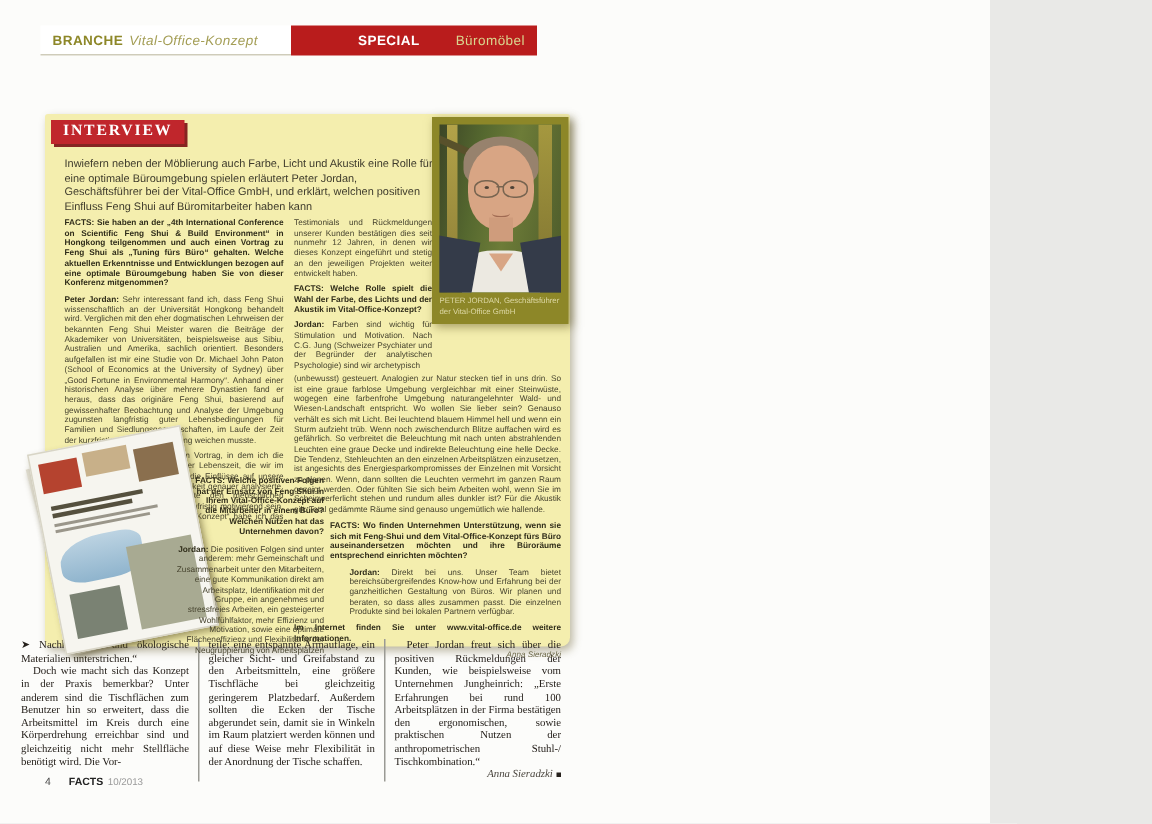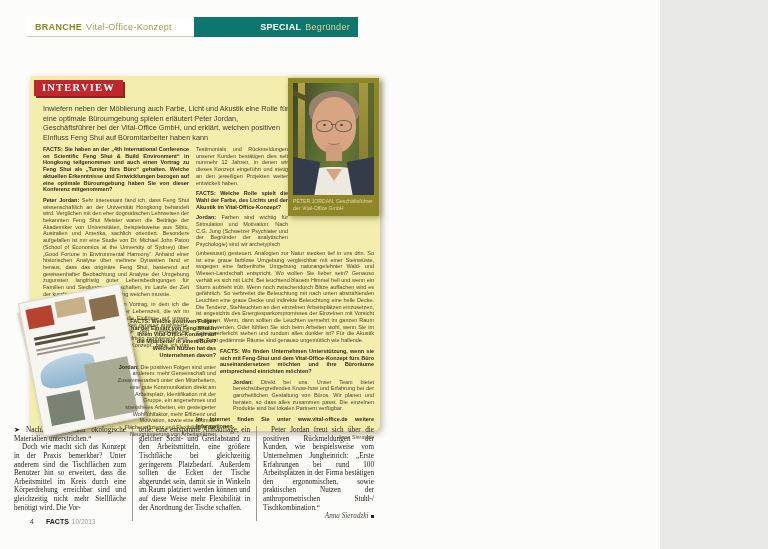--- a/index.html
+++ b/index.html
@@ -5,24 +5,24 @@
   html,body{margin:0;padding:0;background:#e9e9e7;}
   #canvas{position:relative;width:660px;height:549px;background:#fcfcfa;overflow:hidden;
           font-family:"Liberation Sans",sans-serif;-webkit-font-smoothing:antialiased;}
   .abs{position:absolute;}
 
   
   .hdr-left{left:27px;top:17px;width:167px;height:20px;background:#ffffff;
             border-bottom:1px solid #cfccba;box-sizing:border-box;
             display:flex;align-items:center;padding-left:8px;font-size:9px;letter-spacing:.3px;}
   .hdr-left .lbl{color:#8d8728;font-weight:bold;margin-right:4px;}
-  .hdr-left .topic{color:#a49e56;}
-  .hdr-right{left:194px;top:17px;width:164px;height:20px;background:#0f766e;
+  .hdr-left .topic{color:#a49e56;font-style:italic;}
+  .hdr-right{left:194px;top:17px;width:164px;height:20px;background:#b91c1c;
              display:flex;align-items:center;justify-content:flex-end;padding-right:8px;
-             box-sizing:border-box;font-size:9px;letter-spacing:.3px;}
+             box-sizing:border-box;font-size:9px;letter-spacing:.3px;gap:20px;}
   .hdr-right .lbl{color:#ffffff;font-weight:bold;margin-right:4px;}
   .hdr-right .topic{color:#d9d48e;}
 
   
   .yellow{left:30px;top:76px;width:350px;height:355px;background:#f4eeae;
           border-radius:2px 2px 6px 3px;box-shadow:2px 3px 6px rgba(110,100,55,.45);}
   .badge{left:34px;top:80px;background:#c0262c;color:#fff;z-index:5;
          font-family:"Liberation Serif",serif;font-weight:bold;font-size:10.5px;
          letter-spacing:1.2px;padding:2px 8px 3px;box-shadow:2px 2px 0 rgba(122,14,19,.9);}
   .intro{left:43px;top:104px;width:247px;font-size:7.3px;line-height:1.33;color:#3e3b2c;z-index:2;}
@@ -111,21 +111,21 @@
 <body>
 
 <div id="canvas">
 
   <div class="abs hdr-left">
     <span class="lbl">BRANCHE</span>
     <span class="topic">Vital-Office-Konzept</span>
   </div>
   <div class="abs hdr-right">
     <span class="lbl">SPECIAL</span>
-    <span class="topic">Begründer</span>
+    <span class="topic">Büromöbel</span>
   </div>
 
   <div class="abs yellow"></div>
 
   <div class="abs badge">INTERVIEW</div>
 
   <div class="abs intro">Inwiefern neben der Möblierung auch Farbe, Licht und Akustik eine Rolle für eine optimale Büroumgebung spielen erläutert Peter Jordan, Geschäftsführer bei der Vital-Office GmbH, und erklärt, welchen positiven Einfluss Feng Shui auf Büromitarbeiter haben kann</div>
 
   <div class="abs photo-box">
     <div class="photo-img">

